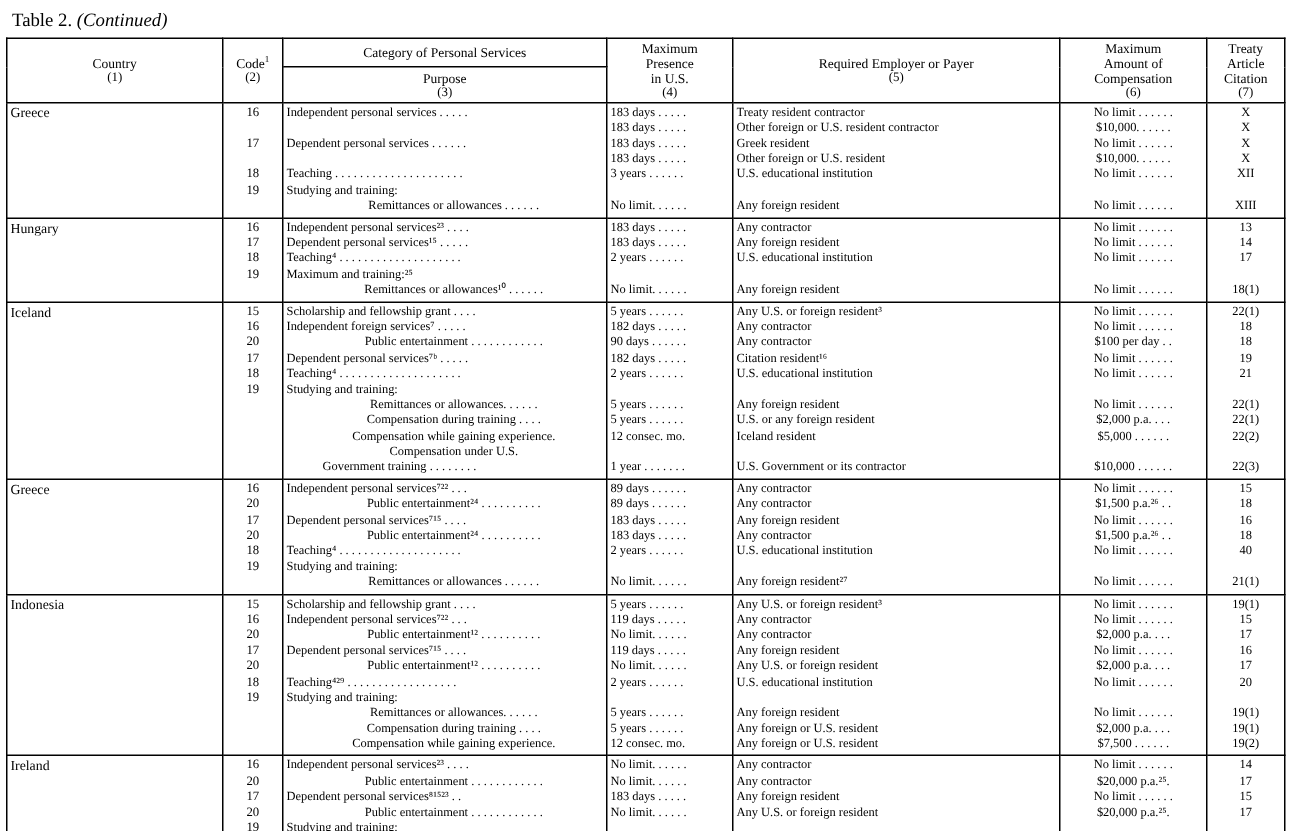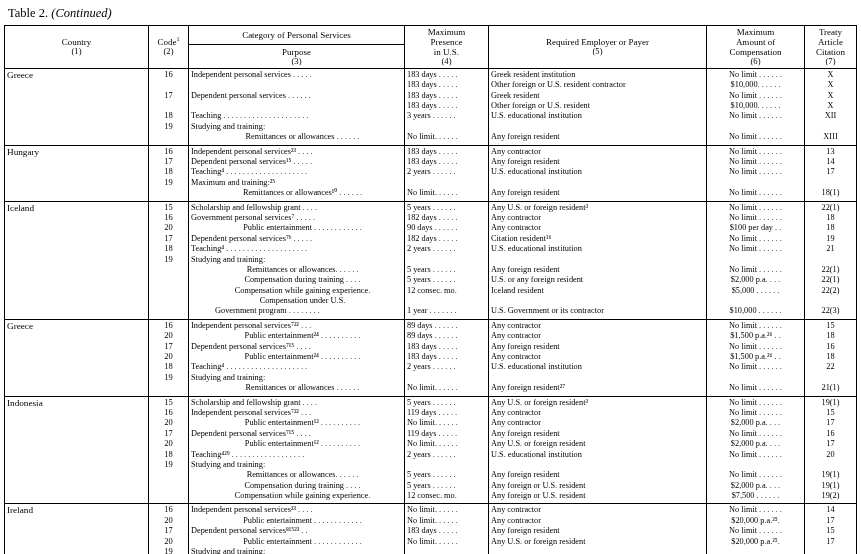--- a/index.html
+++ b/index.html
@@ -172,21 +172,21 @@
           <td class="cell-presence">
             <div class="line">183 days  . . . . .</div>
             <div class="line">183 days  . . . . .</div>
             <div class="line">183 days  . . . . .</div>
             <div class="line">183 days  . . . . .</div>
             <div class="line">3 years . . . . . .</div>
             <div class="line blank">&nbsp;</div>
             <div class="line">No limit. . . . . .</div>
           </td>
           <td class="cell-employer">
-            <div class="line">Greek resident institution</div>
+            <div class="line">Treaty resident contractor</div>
             <div class="line">Other foreign or U.S. resident contractor</div>
             <div class="line">Greek resident</div>
             <div class="line">Other foreign or U.S. resident</div>
             <div class="line">U.S. educational institution</div>
             <div class="line blank">&nbsp;</div>
             <div class="line">Any foreign resident</div>
           </td>
           <td class="cell-amount">
             <div class="line">No limit . . . . . .</div>
             <div class="line">$10,000. . . . . .</div>
@@ -265,30 +265,30 @@
             <div class="line">18</div>
             <div class="line">19</div>
             <div class="line blank">&nbsp;</div>
             <div class="line blank">&nbsp;</div>
             <div class="line blank">&nbsp;</div>
             <div class="line blank">&nbsp;</div>
             <div class="line blank">&nbsp;</div>
           </td>
           <td class="cell-purpose">
             <div class="line">Scholarship and fellowship grant  . . . .</div>
-            <div class="line">Government personal services⁷ . . . . .</div>
+            <div class="line">Independent foreign services⁷ . . . . .</div>
             <div class="line indent1">Public entertainment  . . . . . . . . . . . .</div>
             <div class="line">Dependent personal services⁷ᵇ . . . . .</div>
             <div class="line">Teaching⁴ . . . . . . . . . . . . . . . . . . . .</div>
             <div class="line">Studying and training:</div>
             <div class="line indent1">Remittances or allowances. . . . . .</div>
             <div class="line indent1">Compensation during training . . . .</div>
             <div class="line indent1">Compensation while gaining experience.</div>
             <div class="line indent1">Compensation under U.S.</div>
-            <div class="line indent2">Government program  . . . . . . . .</div>
+            <div class="line indent2">Government training  . . . . . . . .</div>
           </td>
           <td class="cell-presence">
             <div class="line">5 years . . . . . .</div>
             <div class="line">182 days  . . . . .</div>
             <div class="line">90 days . . . . . .</div>
             <div class="line">182 days  . . . . .</div>
             <div class="line">2 years . . . . . .</div>
             <div class="line blank">&nbsp;</div>
             <div class="line">5 years . . . . . .</div>
             <div class="line">5 years . . . . . .</div>
@@ -383,21 +383,21 @@
             <div class="line">$1,500 p.a.²⁶ . .</div>
             <div class="line">No limit . . . . . .</div>
             <div class="line blank">&nbsp;</div>
             <div class="line">No limit . . . . . .</div>
           </td>
           <td class="cell-treaty">
             <div class="line">15</div>
             <div class="line">18</div>
             <div class="line">16</div>
             <div class="line">18</div>
-            <div class="line">22</div>
+            <div class="line">40</div>
             <div class="line blank">&nbsp;</div>
             <div class="line">21(1)</div>
           </td>
         </tr>
         <tr>
           <td class="cell-country">
             <div class="line">Indonesia</div>
           </td>
           <td class="cell-code">
             <div class="line">15</div>

